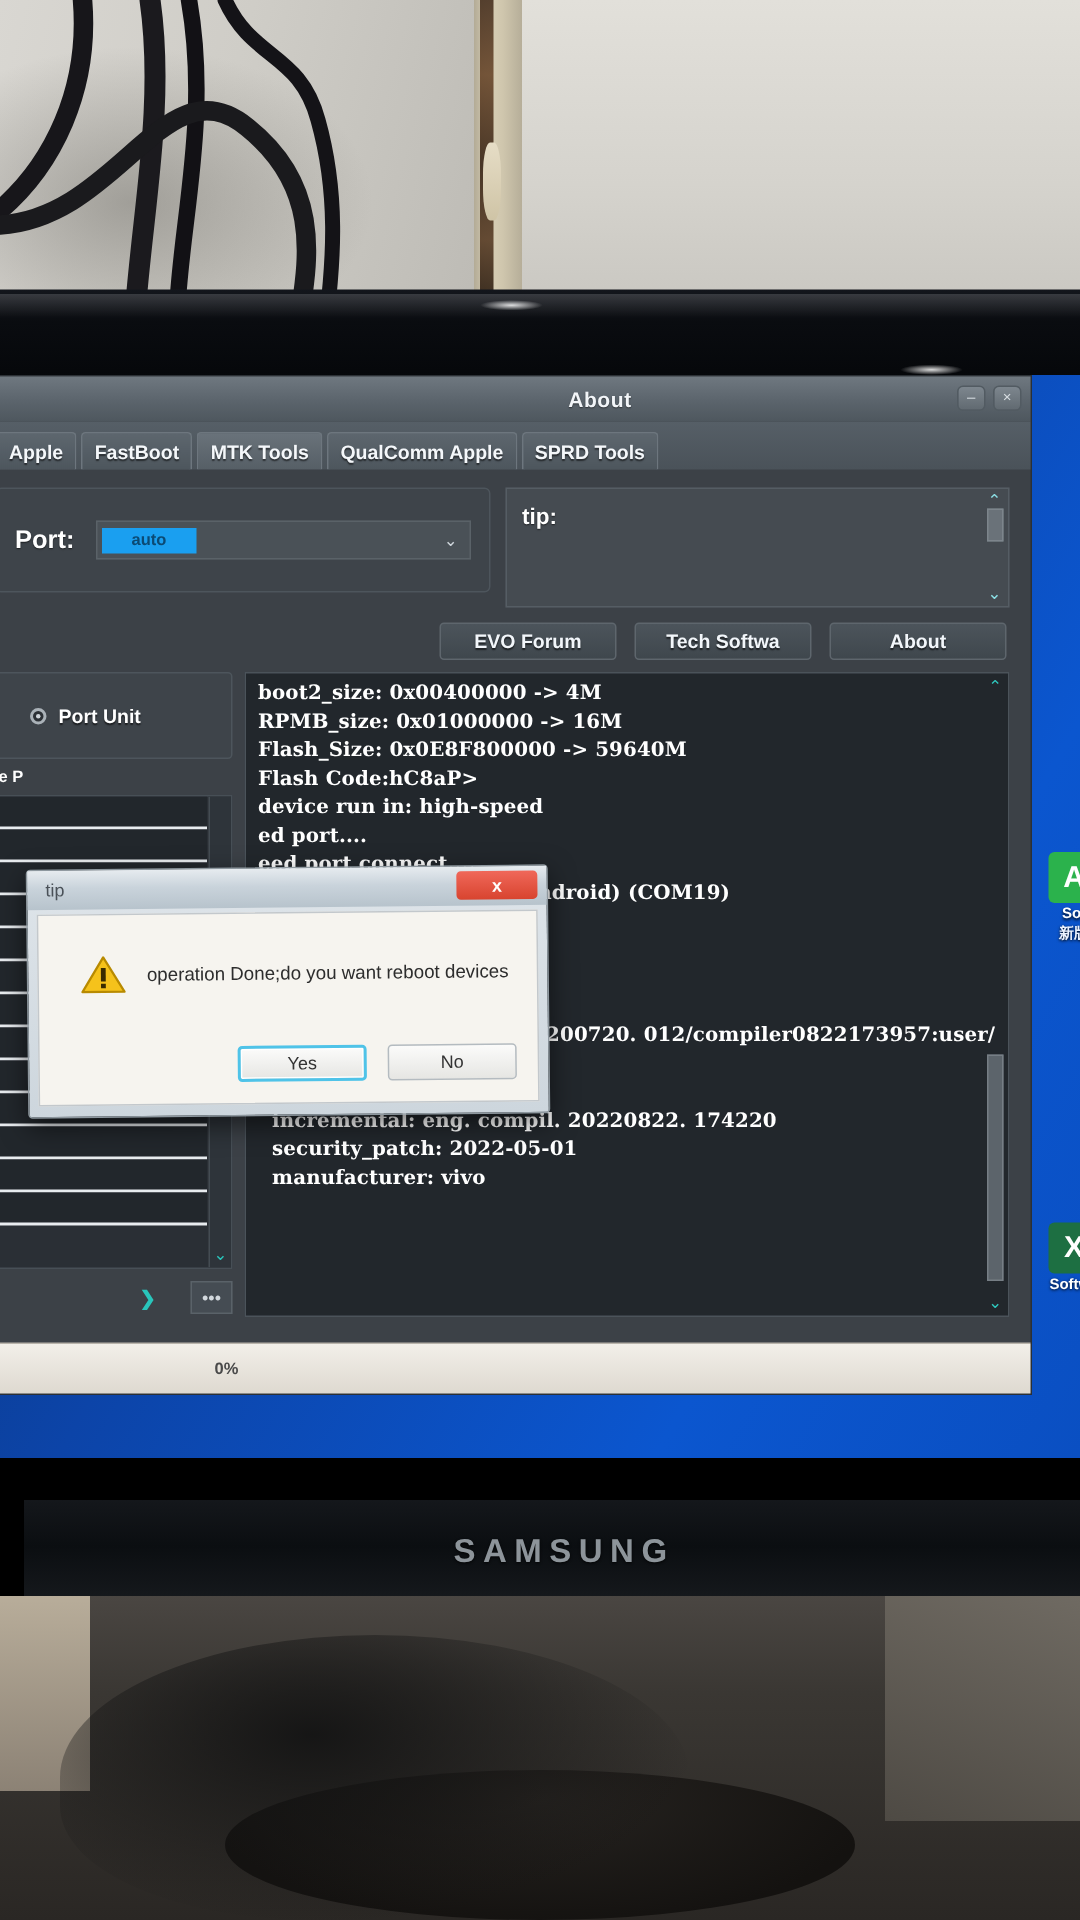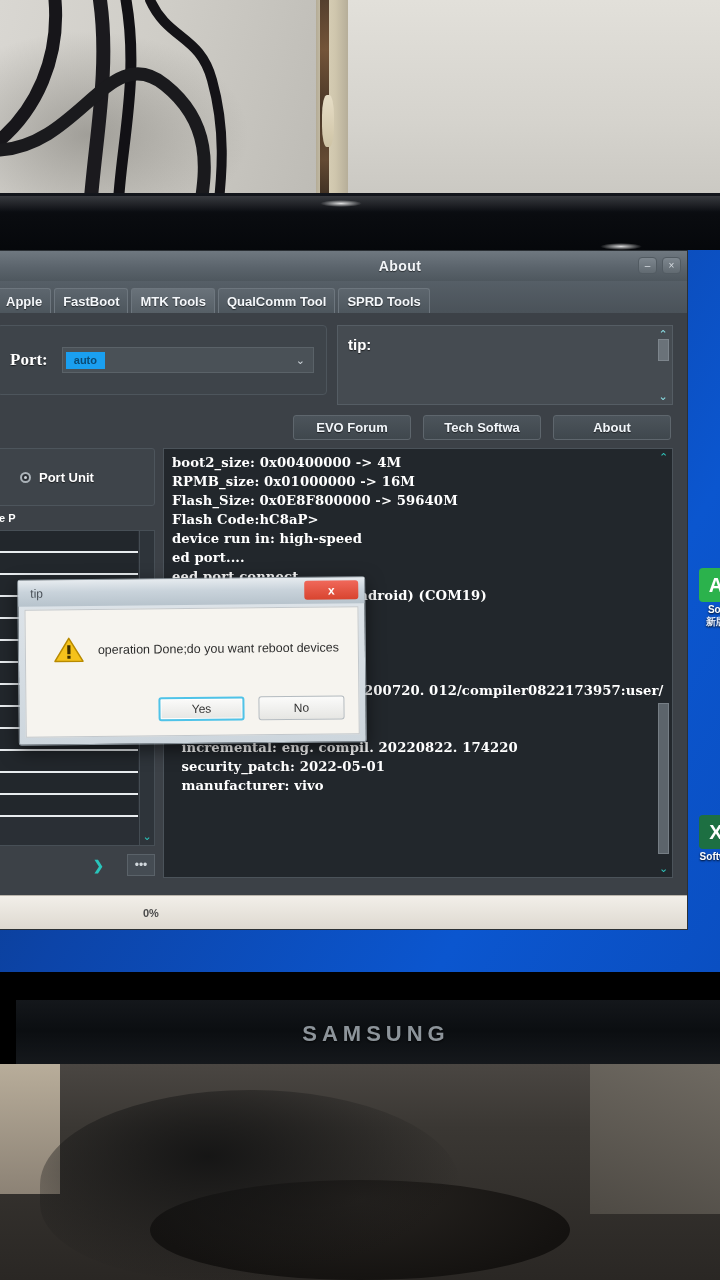--- a/index.html
+++ b/index.html
@@ -113,29 +113,29 @@
     background: linear-gradient(180deg,#69727a,#565f66);
   }
 
   .toprow { display:flex; gap:10px; padding:12px 14px 0 14px; }
 
   .port-group {
     flex:0 0 330px; height:70px; border:1px solid #4d555c; border-radius:4px;
     background:#3e444a; display:flex; align-items:center; padding:0 12px; gap:14px;
   }
   .port-label {
-    color:#fff; font-size:17px; font-weight:bold; text-shadow:0 1px 1px rgba(0,0,0,.6);font-family:Liberation Serif, serif;
+    color:#fff; font-size:17px; font-weight:bold; text-shadow:0 1px 1px rgba(0,0,0,.6);
   }
   .port-combo {
     flex:1; height:26px; background:#4a5157; border:1px solid #5a6268;
     display:flex; align-items:center; position:relative; padding-left:3px;
   }
   .port-sel {
     background:#1a9ff0; color:#0b4a74; font-size:11px; font-weight:bold;
-    padding:2px 8px; line-height:13px;
+    padding:2px 20px; line-height:13px;
   }
   .port-caret {
     position:absolute; right:8px; color:#cfd6dc; font-size:11px;
   }
 
   .tip-box {
     flex:1; height:80px; background:#454b51; border:1px solid #555d64;
     position:relative; padding:6px 10px; overflow:hidden;
   }
   .tip-line {
@@ -354,21 +354,21 @@
       <div class="win-btns">
         <div class="win-btn">–</div>
         <div class="win-btn">×</div>
       </div>
     </div>
 
     <div class="tabstrip">
       <div class="tab">Apple</div>
       <div class="tab">FastBoot</div>
       <div class="tab active">MTK Tools</div>
-      <div class="tab">QualComm Tool</div>
+      <div class="tab">QualComm Apple</div>
       <div class="tab">SPRD Tools</div>
     </div>
 
     <div class="toprow">
       <div class="port-group">
         <div class="port-label">Port:</div>
         <div class="port-combo">
           <span class="port-sel">auto</span>
           <span class="port-caret">⌄</span>
         </div>

